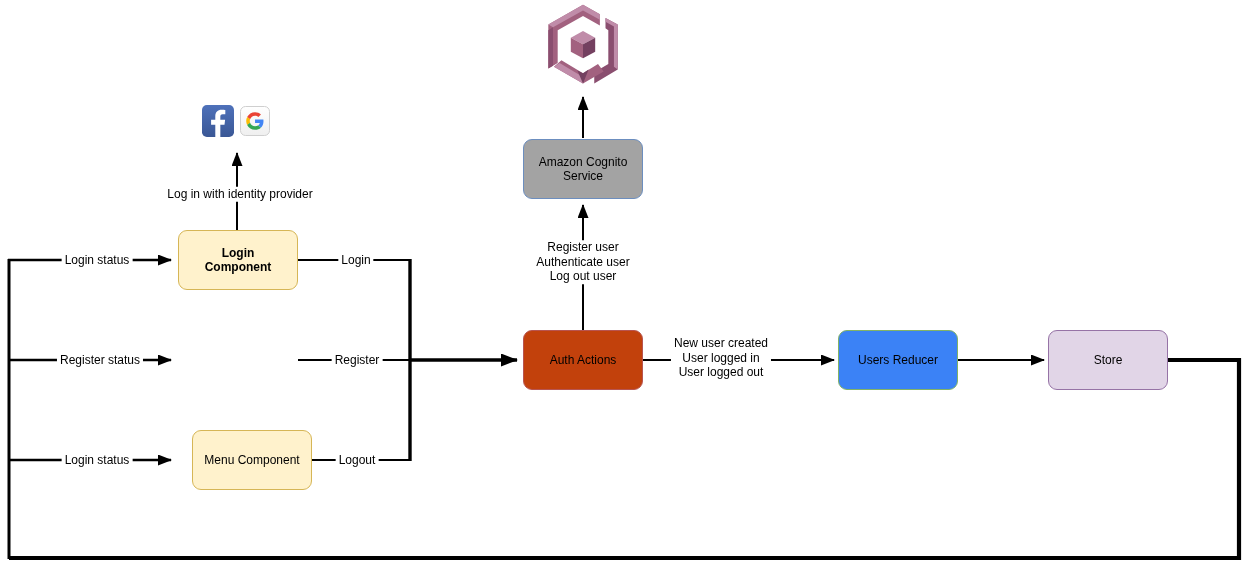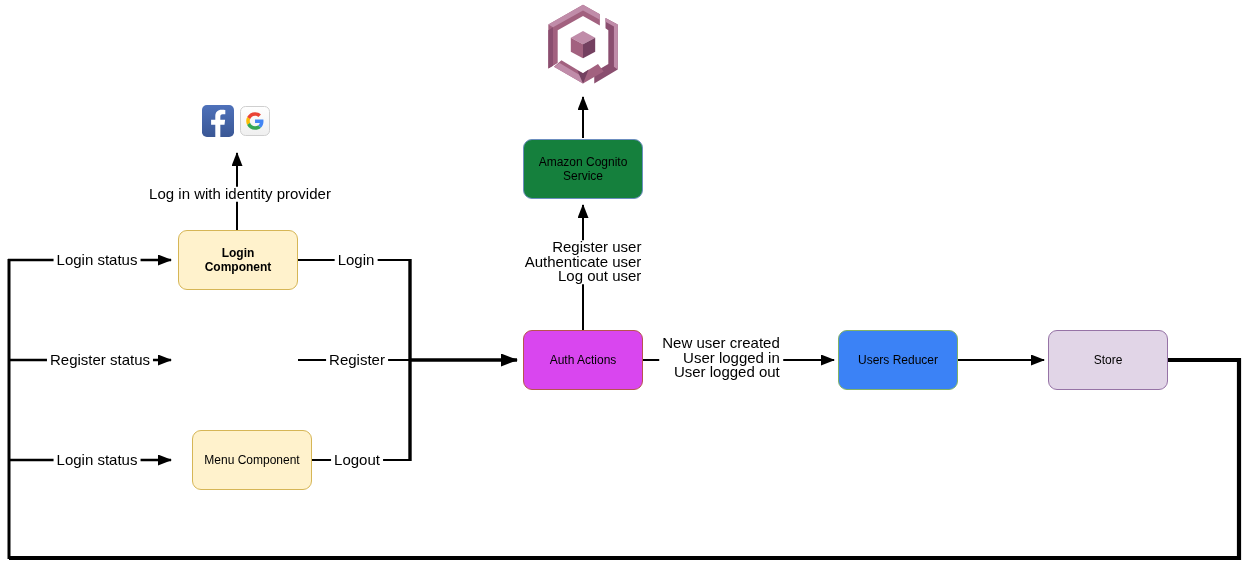--- a/index.html
+++ b/index.html
@@ -10,22 +10,22 @@
   #wires{position:absolute;left:0;top:0;}
   #wires path.wire{stroke:var(--wire,#000);fill:none;}
   .node{
     position:absolute;width:120px;height:60px;box-sizing:border-box;
     border:1.6px solid #999;border-radius:9px;background:#eee;
     display:flex;align-items:center;justify-content:center;text-align:center;
     font-size:12px;line-height:14px;color:#000;padding:0 8px;
   }
   .elabel{
     position:absolute;transform:translate(-50%,-50%);
-    background:#fff;padding:0 3px;font-size:15px;line-height:14.5px;
-    color:#000;white-space:nowrap;text-align:right;
+    background:#fff;padding:0 3px;font-size:12px;line-height:14.5px;
+    color:#000;white-space:nowrap;text-align:center;
   }
   .icon{position:absolute;}
   .fb-bg{fill:url(#fbgrad);}
   .fb-f{fill:#ffffff;}
   .g-bg{fill:url(#ggrad);stroke:#cfcfcf;stroke-width:1;}
   .g-blue{fill:var(--g_blue,#4285F4);}
   .g-red{fill:var(--g_red,#EA4335);}
   .g-yellow{fill:var(--g_yellow,#FBBC05);}
   .g-green{fill:var(--g_green,#34A853);}
   .cog-light{fill:var(--cog_light,#C08CA9);}
@@ -90,30 +90,30 @@
     <div>User logged in</div>
     <div>User logged out</div>
   </div>
 
   <div class="node" style="left: 178px; top: 230px; background: rgb(255, 242, 204); border-color: rgb(214, 182, 86); font-weight: bold;">
     <span>Login Component</span>
   </div>
   <div class="node" style="left: 192px; top: 430px; background: rgb(255, 242, 204); border-color: rgb(214, 182, 86);">
     <span>Menu Component</span>
   </div>
-  <div class="node" style="left: 523px; top: 330px; background: #d946ef; border-color: rgb(184, 84, 80); text-align: right;">
+  <div class="node" style="left: 523px; top: 330px; background: #c2410c; border-color: rgb(184, 84, 80); text-align: right;">
     <span>Auth Actions</span>
   </div>
   <div class="node" style="left: 838px; top: 330px; background: #3b82f6; border-color: rgb(130, 179, 102);">
     <span>Users Reducer</span>
   </div>
   <div class="node" style="left: 1048px; top: 330px; background: rgb(225, 213, 231); border-color: rgb(150, 115, 166);">
     <span>Store</span>
   </div>
-  <div class="node" style="left: 523px; top: 139px; background: #15803d; border-color: rgb(108, 142, 191);">
+  <div class="node" style="left: 523px; top: 139px; background: #a3a3a3; border-color: rgb(108, 142, 191);">
     <span>Amazon Cognito Service</span>
   </div>
 
   <svg class="icon" style="left:202px;top:105px" width="32" height="32" viewBox="0 0 33 33">
     <defs>
       <linearGradient id="fbgrad" x1="0" y1="0" x2="0" y2="1">
         <stop offset="0" stop-color="#4E71BA"></stop>
         <stop offset="1" stop-color="#3A5795"></stop>
       </linearGradient>
     </defs>

